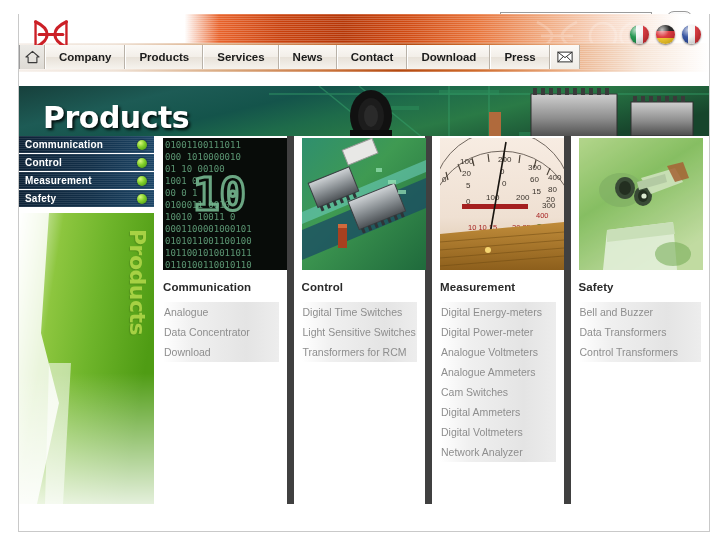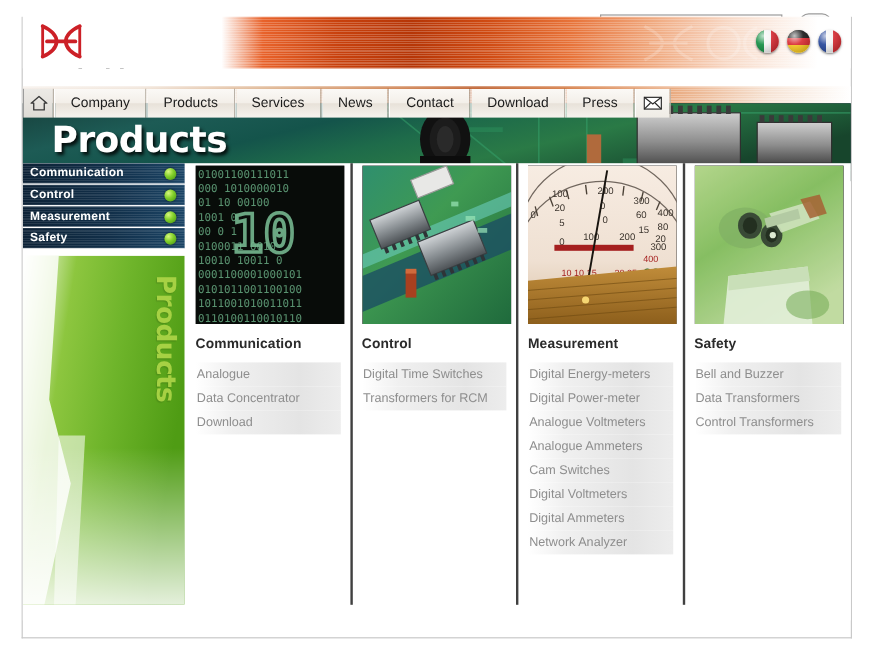--- a/index.html
+++ b/index.html
@@ -118,29 +118,30 @@
   .flag::after{
     content:""; position:absolute; inset:0; border-radius:50%;
     background: radial-gradient(circle at 32% 26%, rgba(255,255,255,.75) 0%, rgba(255,255,255,.12) 38%, rgba(0,0,0,.28) 100%);
   }
   .flag-it{ background: linear-gradient(to right,#0a8a3c 0 33%, #f2f2f2 33% 66%, #d2232a 66% 100%); }
   .flag-de{ background: linear-gradient(to bottom,#111 0 33%, #d8232a 33% 66%, #f5c518 66% 100%); }
   .flag-fr{ background: linear-gradient(to right,#1d3f96 0 33%, #f2f2f2 33% 66%, #d2232a 66% 100%); }
 
   
   .navband{
-    position:absolute; left:0; top:58px;
+    position:absolute; left:0; top:29px;
     width:690px; height:29px;
     background:
       linear-gradient(to right,
         #f6efe9 0%, #efe2d6 14%,
         #d9a87e 30%, #c9723a 45%,
         #b4480f 55%, #cf6a2b 66%,
         #e9a87c 78%, #f6e3d4 90%, #ffffff 100%);
     overflow:hidden;
+    font-weight:bold;
   }
   .navband::after{
     content:"";
     position:absolute; inset:0;
     background-image: repeating-linear-gradient(to bottom, rgba(255,255,255,0.25) 0 1px, rgba(0,0,0,0) 1px 2px);
     pointer-events:none;
   }
   .nav{
     position:absolute; left:0; top:2px;
     display:flex; height:24px; z-index:3;
@@ -235,21 +236,21 @@
 
   
   .columns{
     position:absolute; left:136px; top:0;
     width:554px; height:368px;
     display:flex;
   }
   .col{
     position:relative;
     width:138.5px;
-    border-right:2px solid #404040;
+    border-right:7px solid #404040;
     padding:0;
   }
   .col:last-child{ border-right:none; }
   .col-inner{ padding:2px 8px 0 8px; }
   .col-img{
     width:124px; height:132px;
     overflow:hidden;
     position:relative;
     background:#1b1b1b;
   }
@@ -562,20 +563,21 @@
                 <g fill="#9be6b8" opacity=".7">
                   <rect x="86" y="42" width="8" height="4"></rect>
                   <rect x="96" y="52" width="8" height="4"></rect>
                   <rect x="74" y="30" width="6" height="4"></rect>
                 </g>
               </svg>
             </div>
             <div class="col-title">Control</div>
             <ul class="col-list">
               <li>Digital Time Switches</li>
+              <li>Light Sensitive Switches</li>
               <li>Transformers for RCM</li>
             </ul>
           </div>
         </div>
 
         <div class="col">
           <div class="col-inner">
             <div class="col-img">
               <svg width="124" height="132" viewBox="0 0 124 132">
                 <defs>
@@ -642,22 +644,22 @@
                 <circle cx="48" cy="112" r="3" fill="#ffe17a" opacity=".9"></circle>
               </svg>
             </div>
             <div class="col-title">Measurement</div>
             <ul class="col-list">
               <li>Digital Energy-meters</li>
               <li>Digital Power-meter</li>
               <li>Analogue Voltmeters</li>
               <li>Analogue Ammeters</li>
               <li>Cam Switches</li>
+              <li>Digital Ammeters</li>
               <li>Digital Voltmeters</li>
-              <li>Digital Ammeters</li>
               <li>Network Analyzer</li>
             </ul>
           </div>
         </div>
 
         <div class="col">
           <div class="col-inner">
             <div class="col-img">
               <svg width="124" height="132" viewBox="0 0 124 132">
                 <defs>

